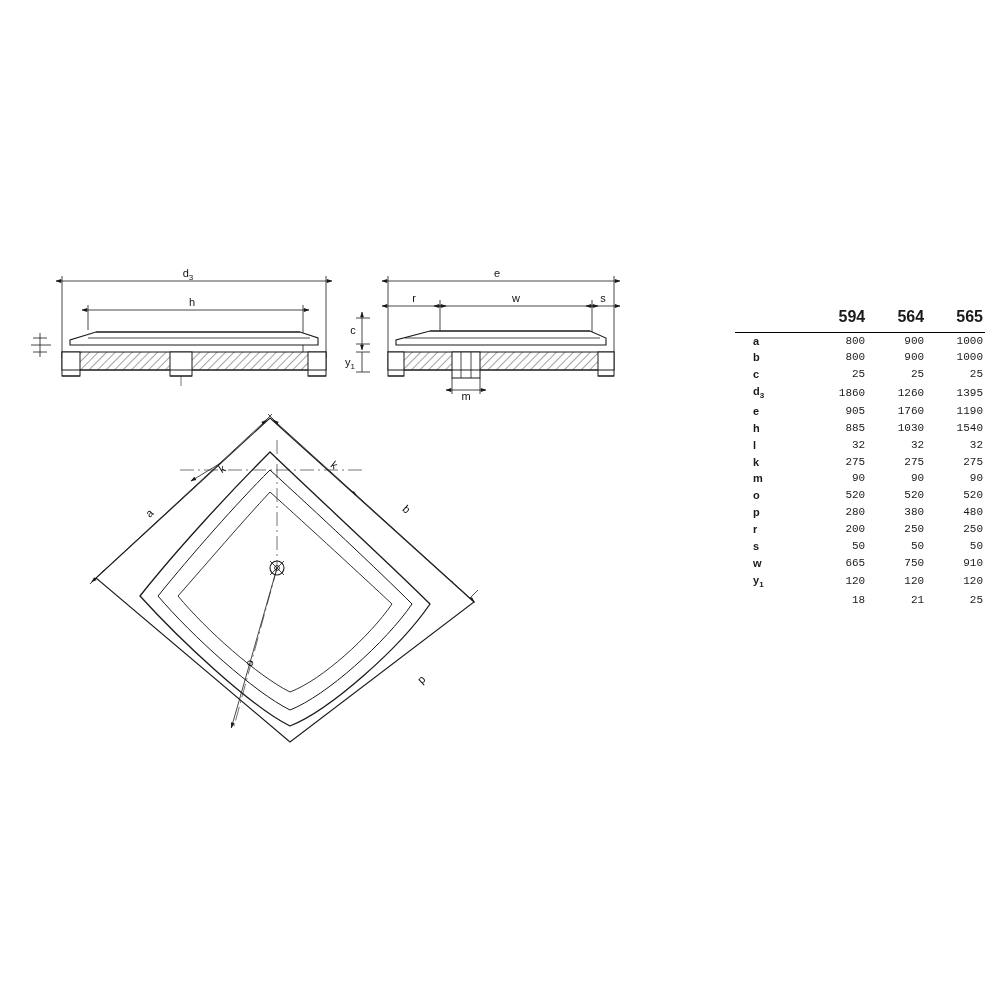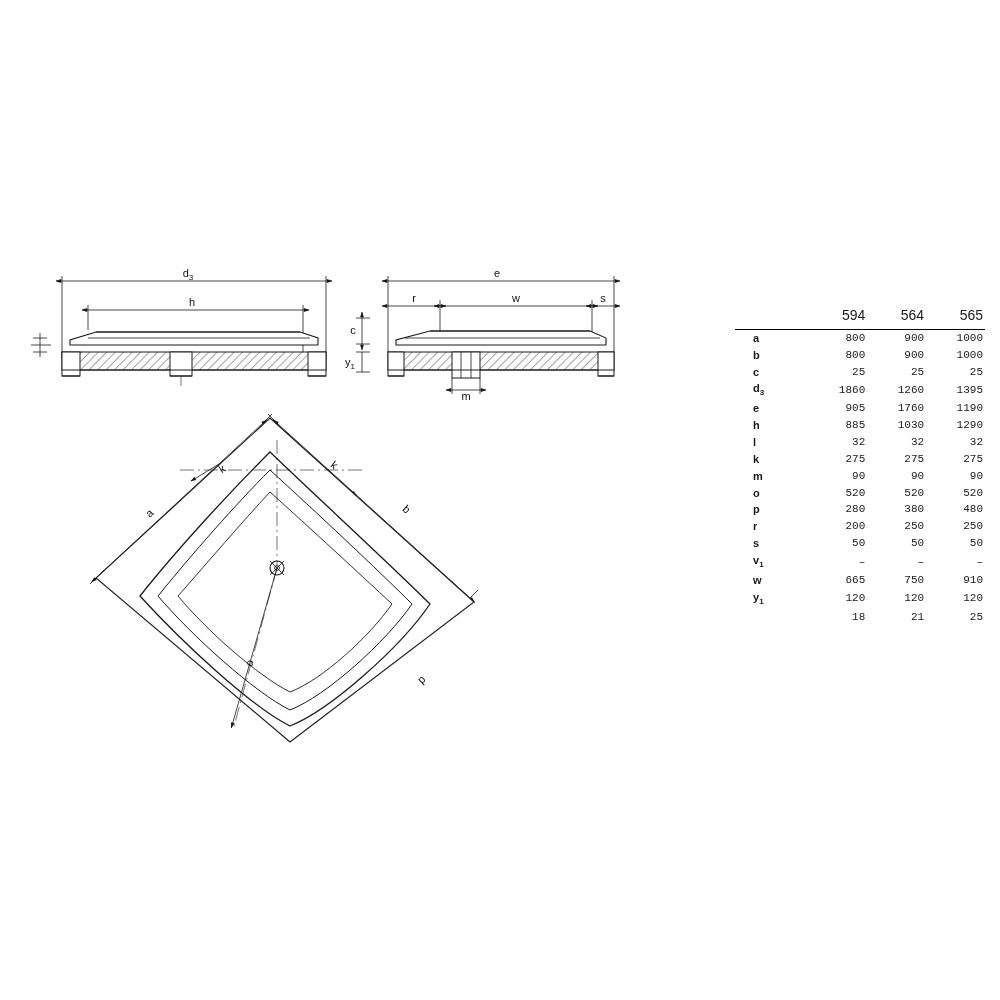--- a/index.html
+++ b/index.html
@@ -42,22 +42,22 @@
     font-size: 11px;
   }
   #spec-table th, #spec-table td {
     padding: 1px 2px;
     text-align: right;
     font-weight: normal;
     line-height: 1.35;
     white-space: nowrap;
   }
   #spec-table thead th {
-    font-weight: normal;
-    font-size: 14px;
+    font-weight: bold;
+    font-size: 16px;
     padding-bottom: 4px;
     border-bottom: 1px solid #000;
   }
   #spec-table tbody td.rowlabel {
     text-align: left;
     font-weight: bold;
     font-size: 11px;
     padding-left: 18px;
     width: 64px;
   }
@@ -290,21 +290,21 @@
         <tr>
           <td class="rowlabel">e</td>
           <td class="val">905</td>
           <td class="val">1760</td>
           <td class="val">1190</td>
         </tr>
         <tr>
           <td class="rowlabel">h</td>
           <td class="val">885</td>
           <td class="val">1030</td>
-          <td class="val">1290</td>
+          <td class="val">1540</td>
         </tr>
         <tr>
           <td class="rowlabel">l</td>
           <td class="val">32</td>
           <td class="val">32</td>
           <td class="val">32</td>
         </tr>
         <tr>
           <td class="rowlabel">k</td>
           <td class="val">275</td>
@@ -335,26 +335,20 @@
           <td class="val">250</td>
           <td class="val">250</td>
         </tr>
         <tr>
           <td class="rowlabel">s</td>
           <td class="val">50</td>
           <td class="val">50</td>
           <td class="val">50</td>
         </tr>
         <tr>
-          <td class="rowlabel">v<span class="sub">1</span></td>
-          <td class="val">–</td>
-          <td class="val">–</td>
-          <td class="val">–</td>
-        </tr>
-        <tr>
           <td class="rowlabel">w</td>
           <td class="val">665</td>
           <td class="val">750</td>
           <td class="val">910</td>
         </tr>
         <tr>
           <td class="rowlabel">y<span class="sub">1</span></td>
           <td class="val">120</td>
           <td class="val">120</td>
           <td class="val">120</td>

